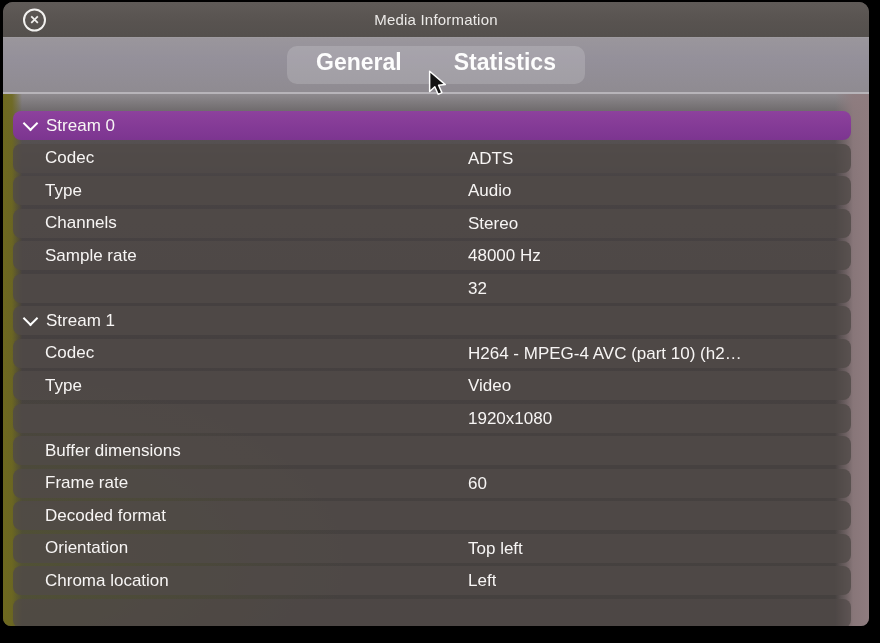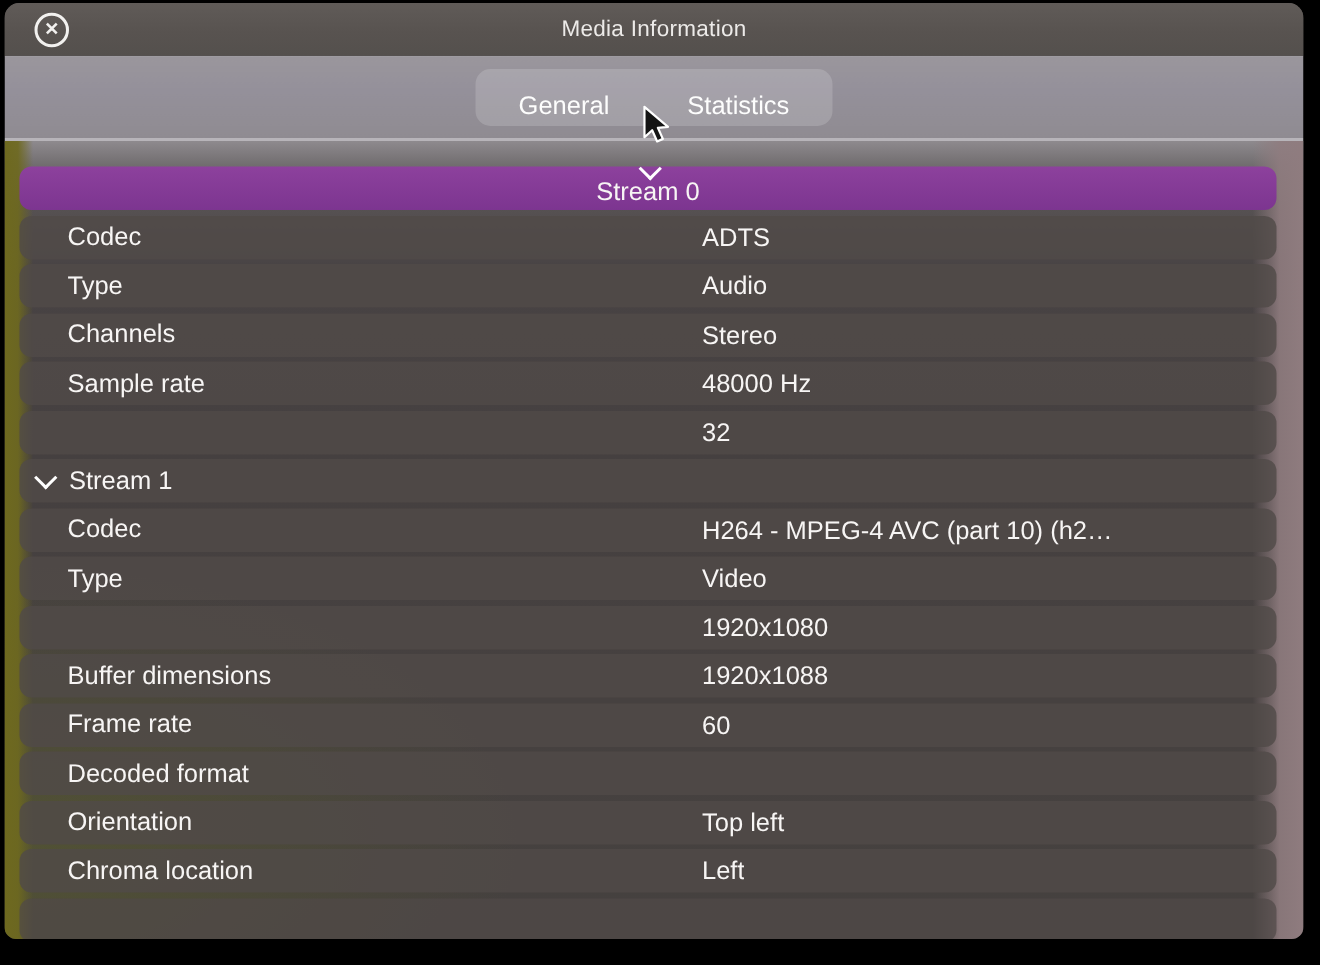--- a/index.html
+++ b/index.html
@@ -16,37 +16,37 @@
              width:23px;height:23px;border:2px solid #f2f1ef;border-radius:50%;
              display:flex;align-items:center;justify-content:center;cursor:default;box-sizing:border-box;}
   .close-btn span{color:#f2f1ef;font-size:12px;font-weight:bold;line-height:1;margin-top:-1px;}
   
   .toolbar{height:57px;flex:none;background:linear-gradient(180deg,#9a969c 0%,#94909a 40%,#8f8b91 100%);
            border-top:1px solid rgba(255,255,255,.14);
            border-bottom:2px solid #b7b4b9;box-sizing:border-box;
            display:flex;align-items:center;justify-content:center;}
   .segmented{display:flex;align-items:stretch;background:rgba(255,255,255,.16);
              border-radius:10px;padding:3px;height:38px;box-sizing:border-box;}
-  .seg{display:flex;align-items:flex-end;justify-content:center;padding:0 26px;
-       border-radius:8px;color:#fdfdfd;font-size:17px;font-weight:normal;cursor:default;}
+  .seg{display:flex;align-items:flex-start;justify-content:center;padding:0 26px;
+       border-radius:8px;color:#fdfdfd;font-size:23px;font-weight:bold;cursor:default;}
   .seg.selected{background:rgba(255,255,255,.55);}
   
   .list{position:relative;flex:1;overflow:hidden;
         padding:17px 18px 0 10px;box-sizing:border-box;
         background:
           linear-gradient(90deg,#6e691f 0px,rgba(110,105,31,.92) 9px,rgba(110,105,31,0) 19px),
           linear-gradient(270deg,#8f7c7f 0px,rgba(143,124,127,.9) 16px,rgba(143,124,127,0) 34px),
           radial-gradient(ellipse at 0% 88%,rgba(94,99,40,.5),rgba(94,99,40,0) 28%),
           linear-gradient(180deg,#8e8a8e 0%,#716d6f 3%,#575253 8%,#484344 16%,#454040 40%,#464140 70%,#45413f 100%);}
   .row{position:relative;height:29px;margin-bottom:3.5px;border-radius:8px;
        display:flex;align-items:center;background:rgba(80,74,72,.82);
        color:#f7f5f4;font-size:17px;white-space:nowrap;}
   .stream-row .chev{width:9px;height:9px;border-right:2.2px solid #fff;border-bottom:2.2px solid #fff;
        transform:rotate(45deg);margin:-4px 10px 0 12px;flex:none;}
-  .stream-row.selected-stream{background:linear-gradient(180deg,#8d419d 0%,#7c3590 100%);flex-direction:column;}
+  .stream-row.selected-stream{background:linear-gradient(180deg,#8d419d 0%,#7c3590 100%);}
   .detail-row .dlabel{margin-left:32px;}
   .detail-row .dvalue{position:absolute;left:455px;top:0;line-height:29px;max-width:385px;
        overflow:hidden;text-overflow:ellipsis;}
   .empty-row{background:rgba(80,74,72,.72);}
   .cursor{position:absolute;left:427px;top:70px;pointer-events:none;}
 </style>
 </head>
 <body>
 
 <div class="stage">
@@ -104,21 +104,20 @@
   </div>
         <div class="row detail-row">
     <span class="dlabel">Type</span>
     <span class="dvalue">Video</span>
   </div>
         <div class="row detail-row">
     <span class="dvalue">1920x1080</span>
   </div>
         <div class="row detail-row">
     <span class="dlabel">Buffer dimensions</span>
-    <span class="dvalue">1920x1088</span>
   </div>
         <div class="row detail-row">
     <span class="dlabel">Frame rate</span>
     <span class="dvalue">60</span>
   </div>
         <div class="row detail-row">
     <span class="dlabel">Decoded format</span>
     <span class="dvalue"></span>
   </div>
         <div class="row detail-row">

